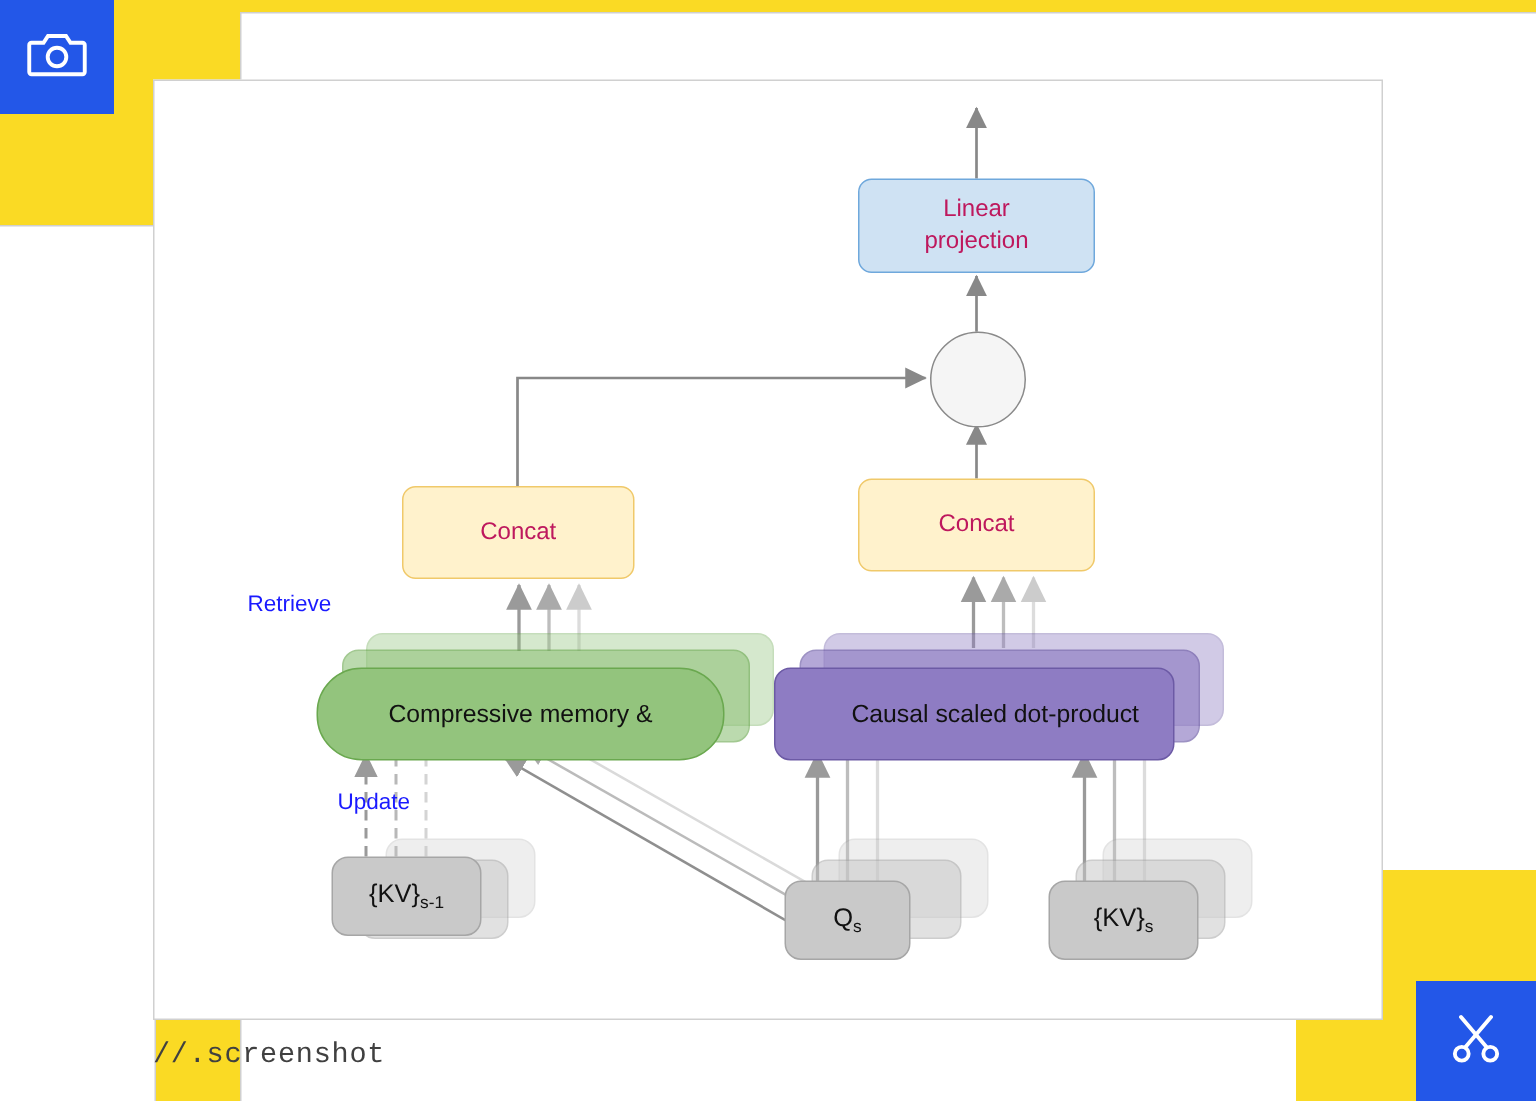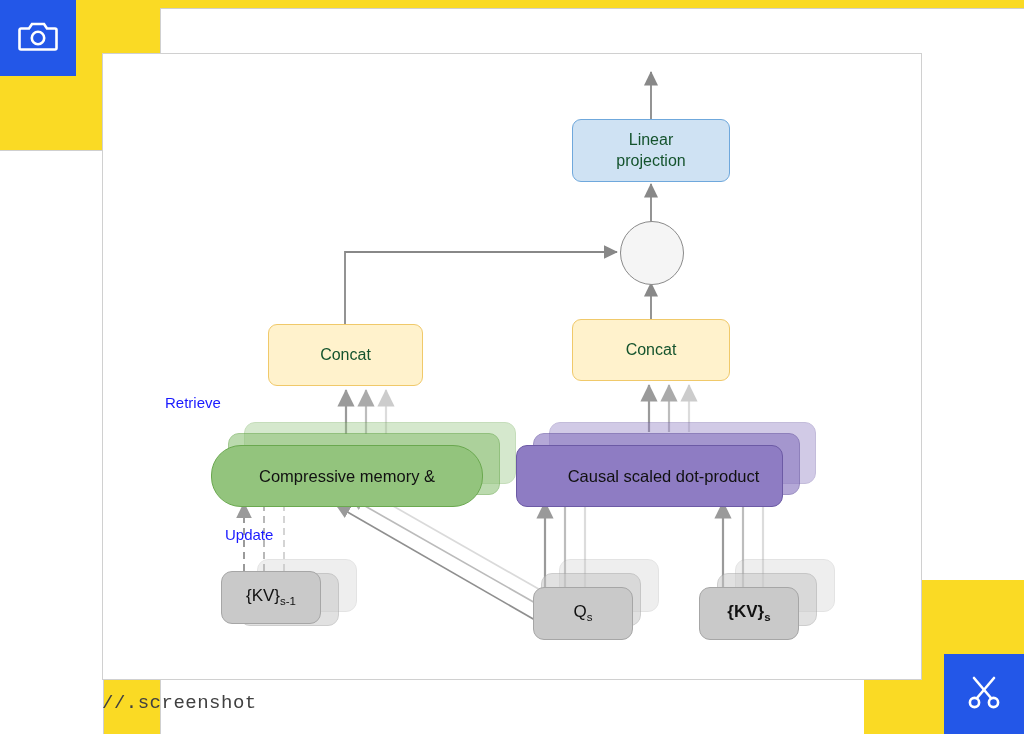--- a/index.html
+++ b/index.html
@@ -50,21 +50,21 @@
     font-size:19px;color:#404040;letter-spacing:0.5px;
   }
 
   
   .fig{position:absolute;left:0;top:0;width:820px;height:627px;}
   svg.wires{position:absolute;left:0;top:0;width:820px;height:627px;overflow:visible;}
 
   .node{
     position:absolute;box-sizing:border-box;
     display:flex;align-items:center;justify-content:center;text-align:center;
-    font-size:16px;color:#14532d;line-height:1.3;
+    font-size:16px;color:#be185d;line-height:1.3;
     border-radius:9px;
   }
   .n-linear{
     left:469px;top:65px;width:158px;height:63px;
     background:#cfe2f3;border:1px solid #6fa8dc;
   }
   .n-concat-l{
     left:165px;top:270px;width:155px;height:62px;
     background:#fff2cc;border:1px solid #f0c96a;
   }
@@ -229,28 +229,28 @@
     <div class="card c1" style="left:0px;top:12px;width:100px;height:53px;">
       <span class="kv">
         <span>{KV}</span><span class="sub">s-1</span>
       </span>
     </div>
   </div>
 
   <div class="stack grey" style="left:420px;top:505px;width:150px;height:100px;">
     <div class="card c3" style="left:36px;top:0px;width:100px;height:53px;"></div>
     <div class="card c2" style="left:18px;top:14px;width:100px;height:53px;"></div>
-    <div class="card c1" style="left:10px;top:28px;width:100px;height:53px;">
+    <div class="card c1" style="left:0px;top:28px;width:84px;height:53px;">
       <span class="kv">
         <span>Q</span><span class="sub">s</span>
       </span>
     </div>
   </div>
 
-  <div class="stack grey" style="left:596px;top:505px;width:150px;height:100px;font-weight:bold;">
+  <div class="stack grey" style="left:596px;top:505px;width:150px;height:100px;">
     <div class="card c3" style="left:36px;top:0px;width:100px;height:53px;"></div>
     <div class="card c2" style="left:18px;top:14px;width:100px;height:53px;"></div>
     <div class="card c1" style="left:0px;top:28px;width:100px;height:53px;">
       <span class="kv">
         <span>{KV}</span><span class="sub">s</span>
       </span>
     </div>
   </div>
 
  </div>

